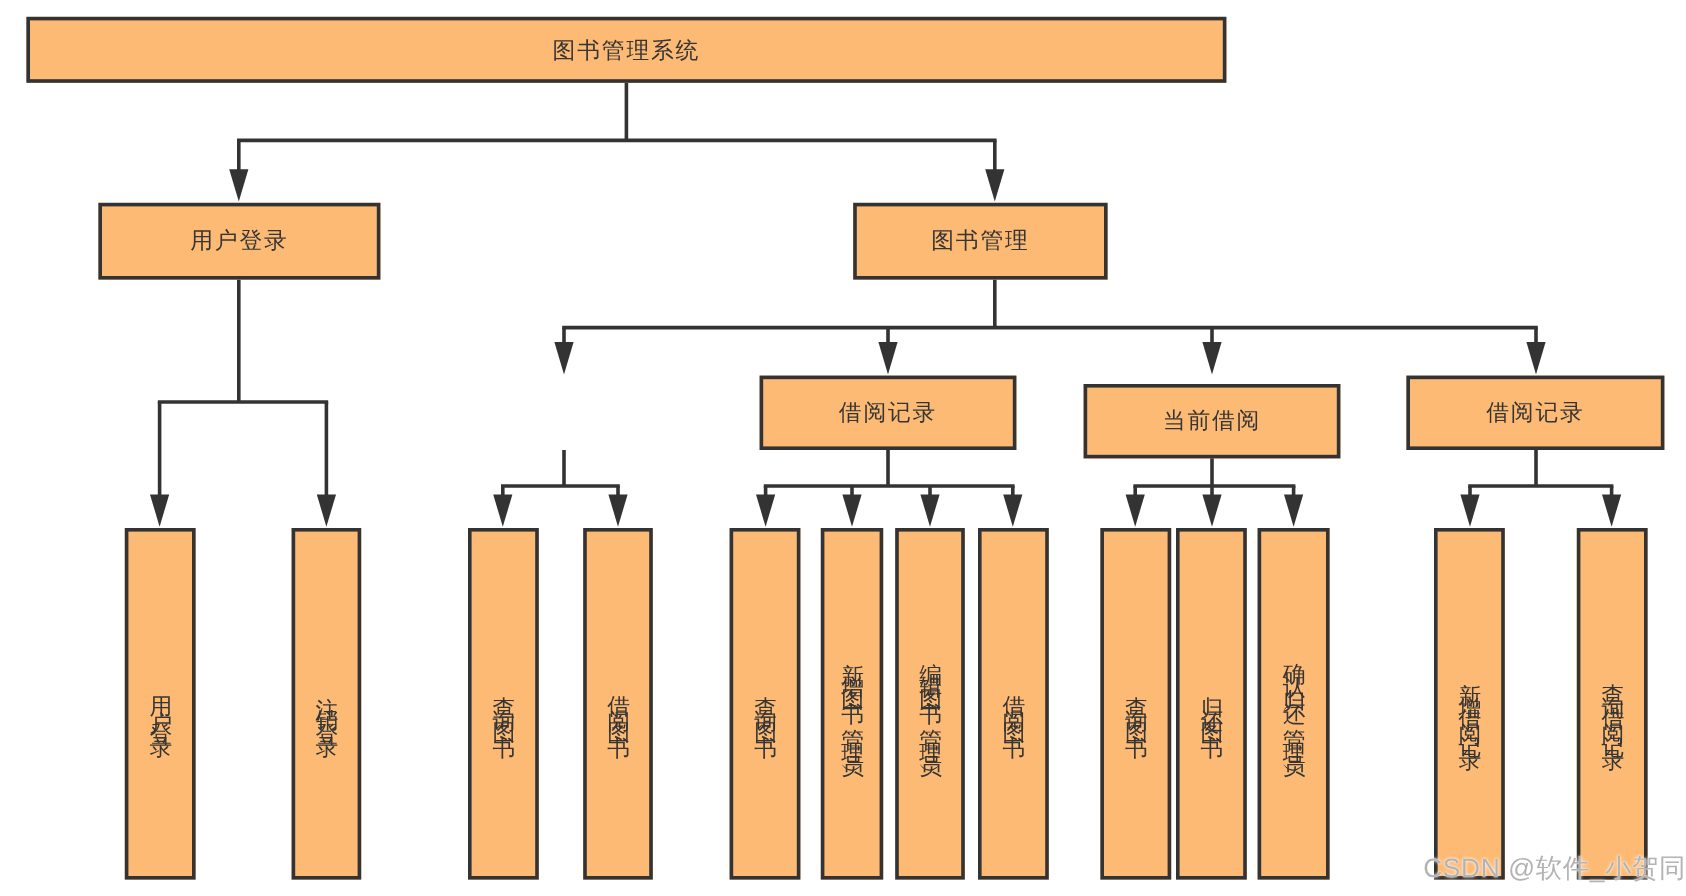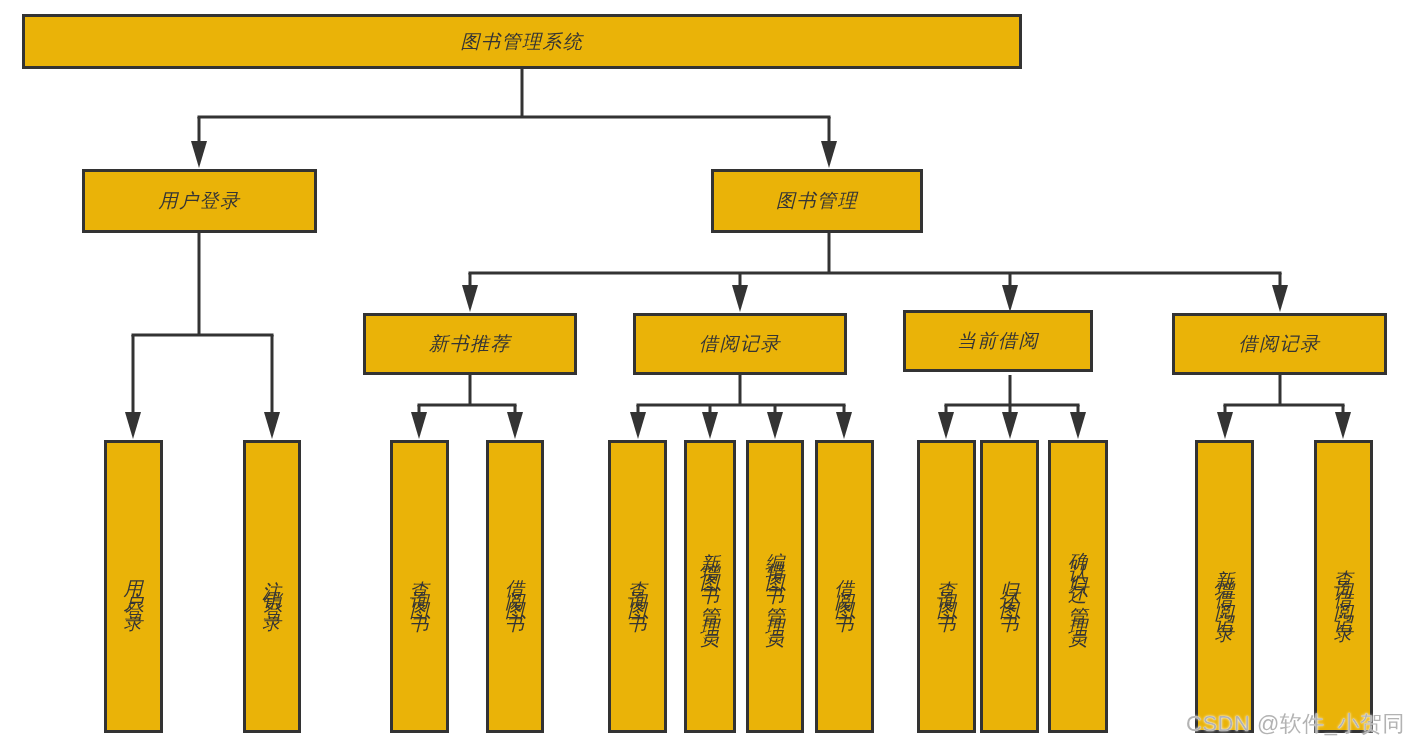--- a/index.html
+++ b/index.html
@@ -9,30 +9,29 @@
     position: relative;
     overflow: hidden;
     font-family: "Liberation Sans", "DejaVu Sans", sans-serif;
   }
   #canvas { position: absolute; left: 0; top: 0; width: 1405px; height: 747px; }
   #connectors { position: absolute; left: 0; top: 0; z-index: 1; }
   .box {
     position: absolute;
     box-sizing: border-box;
     border: 3px solid var(--line, #333);
-    background: #eab308;
+    background: #fdba74;
     display: flex;
     align-items: center;
     justify-content: center;
     color: var(--text, #353535);
     font-size: 19px;
     letter-spacing: 1.5px;
     z-index: 2;
     text-align: right;
-    font-style: italic;
   }
   .box.v {
     writing-mode: vertical-rl;
     text-orientation: mixed;
     letter-spacing: 11px;
     font-size: 19px;
     line-height: 1;
   }
   #watermark {
     position: absolute;
@@ -107,23 +106,22 @@
       <polygon points="1217,412 1233,412 1225,439"></polygon>
       <polygon points="1335,412 1351,412 1343,439"></polygon>
     </g>
   </svg>
 
   <div class="box" style="left:22px; top:14px; width:1000px; height:55px;">图书管理系统</div>
 
   <div class="box" style="left:82px; top:169px; width:235px; height:64px;">用户登录</div>
   <div class="box" style="left:711px; top:169px; width:212px; height:64px;">图书管理</div>
 
-  <div class="box" style="left:363px; top:313px; width:214px; height:62px;">新书推荐</div>
   <div class="box" style="left:633px; top:313px; width:214px; height:62px;">借阅记录</div>
-  <div class="box" style="left:903px; top:310px; width:190px; height:62px;">当前借阅</div>
+  <div class="box" style="left:903px; top:320px; width:214px; height:62px;">当前借阅</div>
   <div class="box" style="left:1172px; top:313px; width:215px; height:62px;">借阅记录</div>
 
   <div class="box v" style="left:104px; top:440px; width:59px; height:293px;">用户登录</div>
   <div class="box v" style="left:243px; top:440px; width:58px; height:293px;">注销登录</div>
 
   <div class="box v" style="left:390px; top:440px; width:59px; height:293px;">查询图书</div>
   <div class="box v" style="left:486px; top:440px; width:58px; height:293px;">借阅图书</div>
 
   <div class="box v" style="left:608px; top:440px; width:59px; height:293px;">查询图书</div>
   <div class="box v" style="left:684px; top:440px; width:52px; height:293px;">新增图书（管理员）</div>

